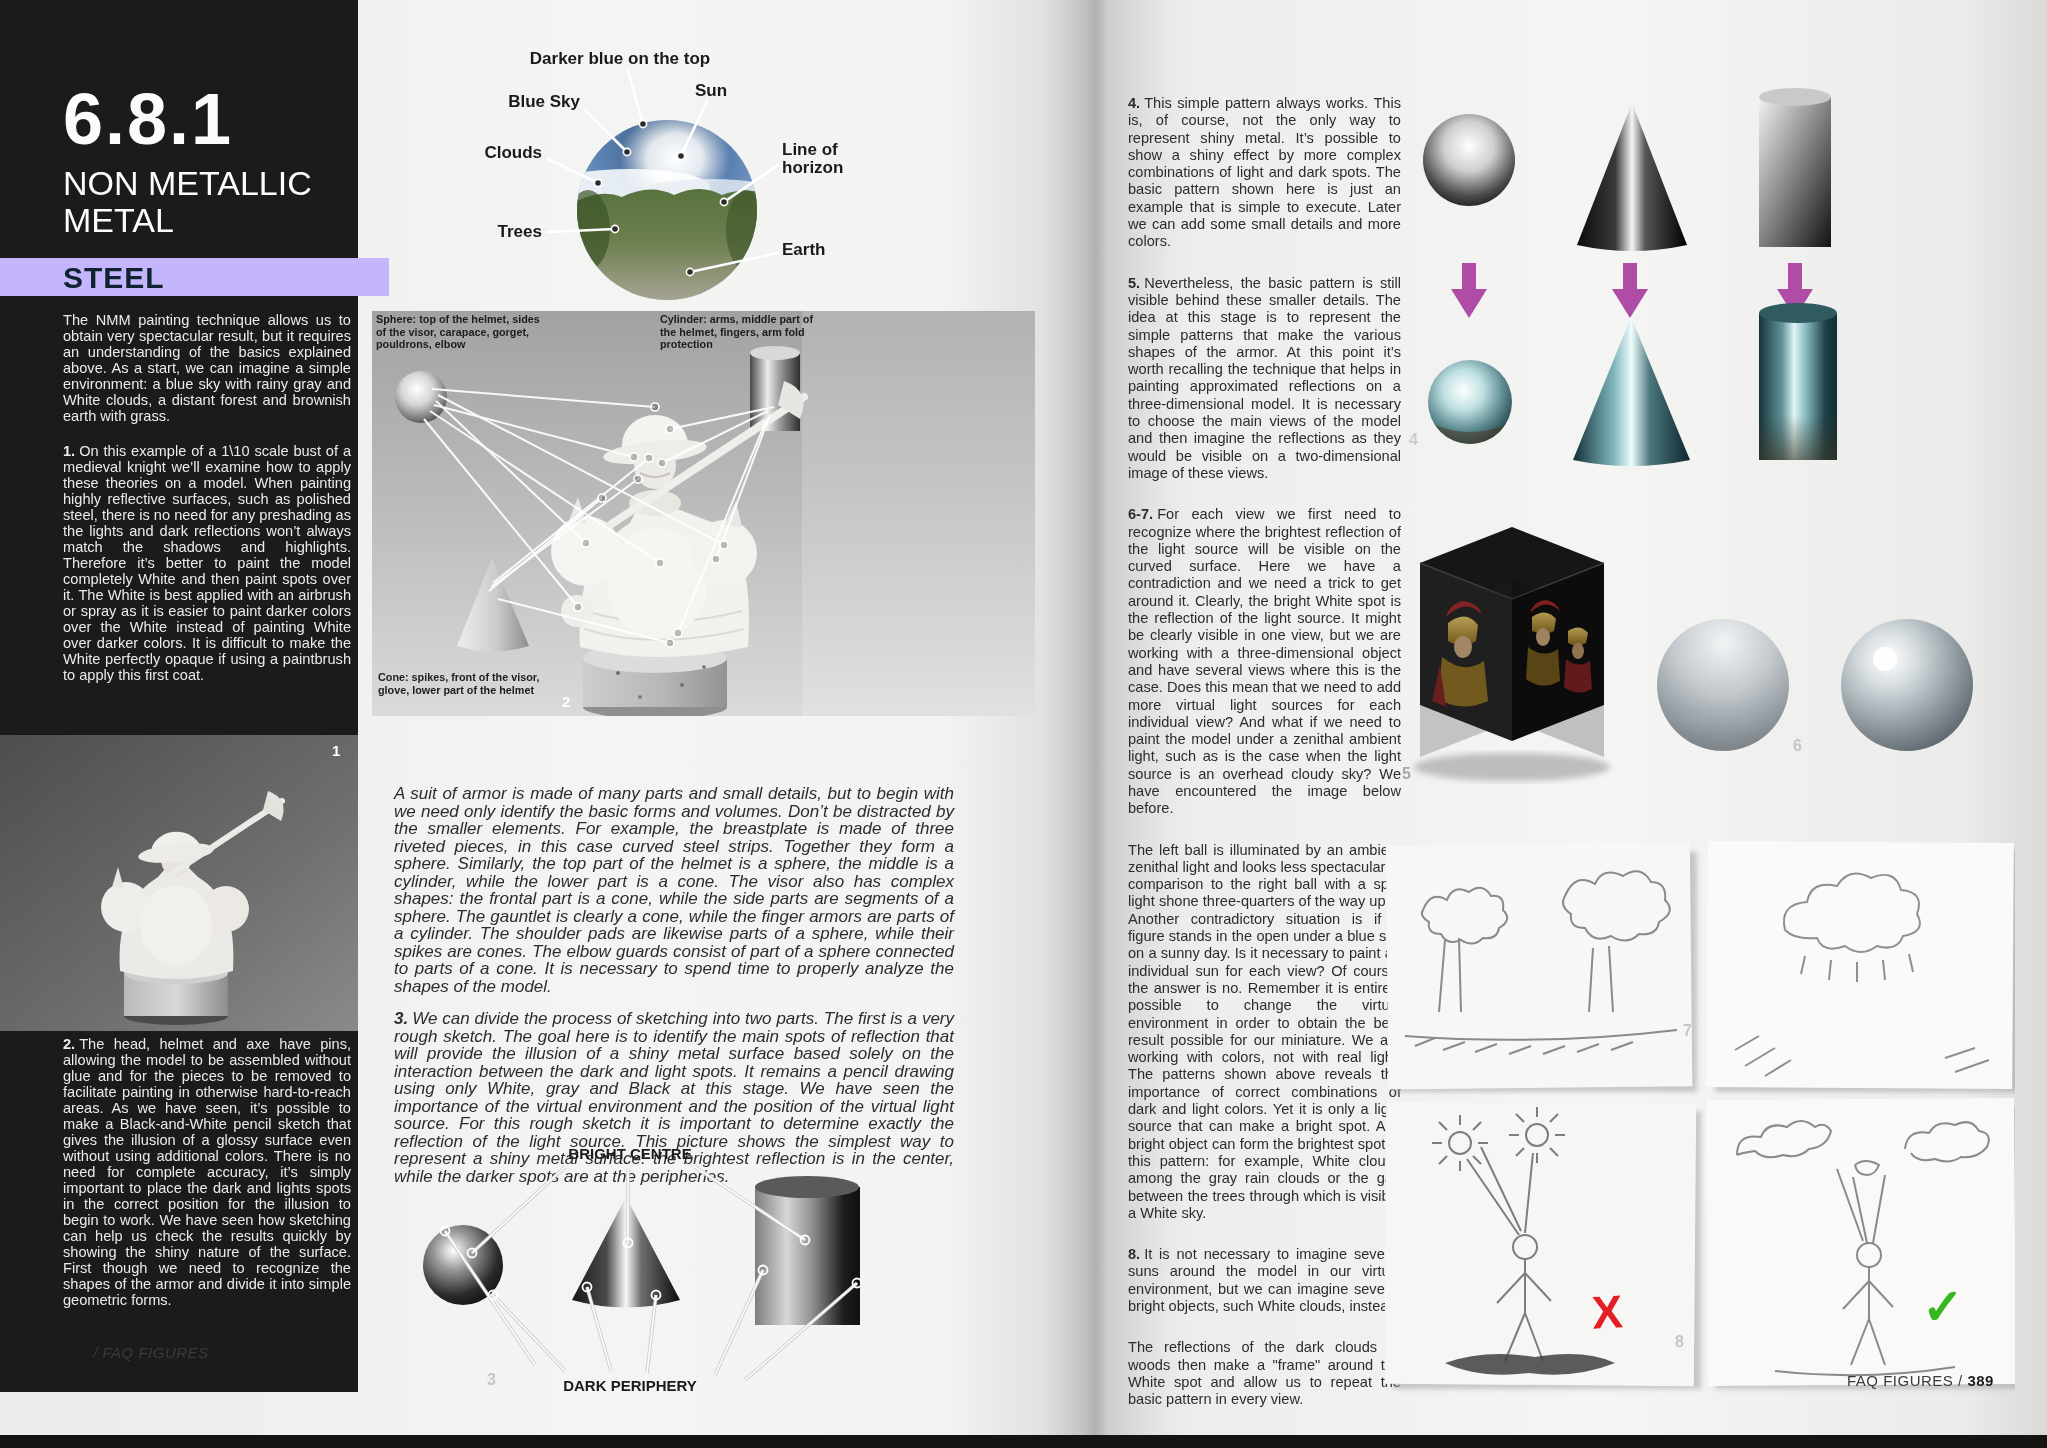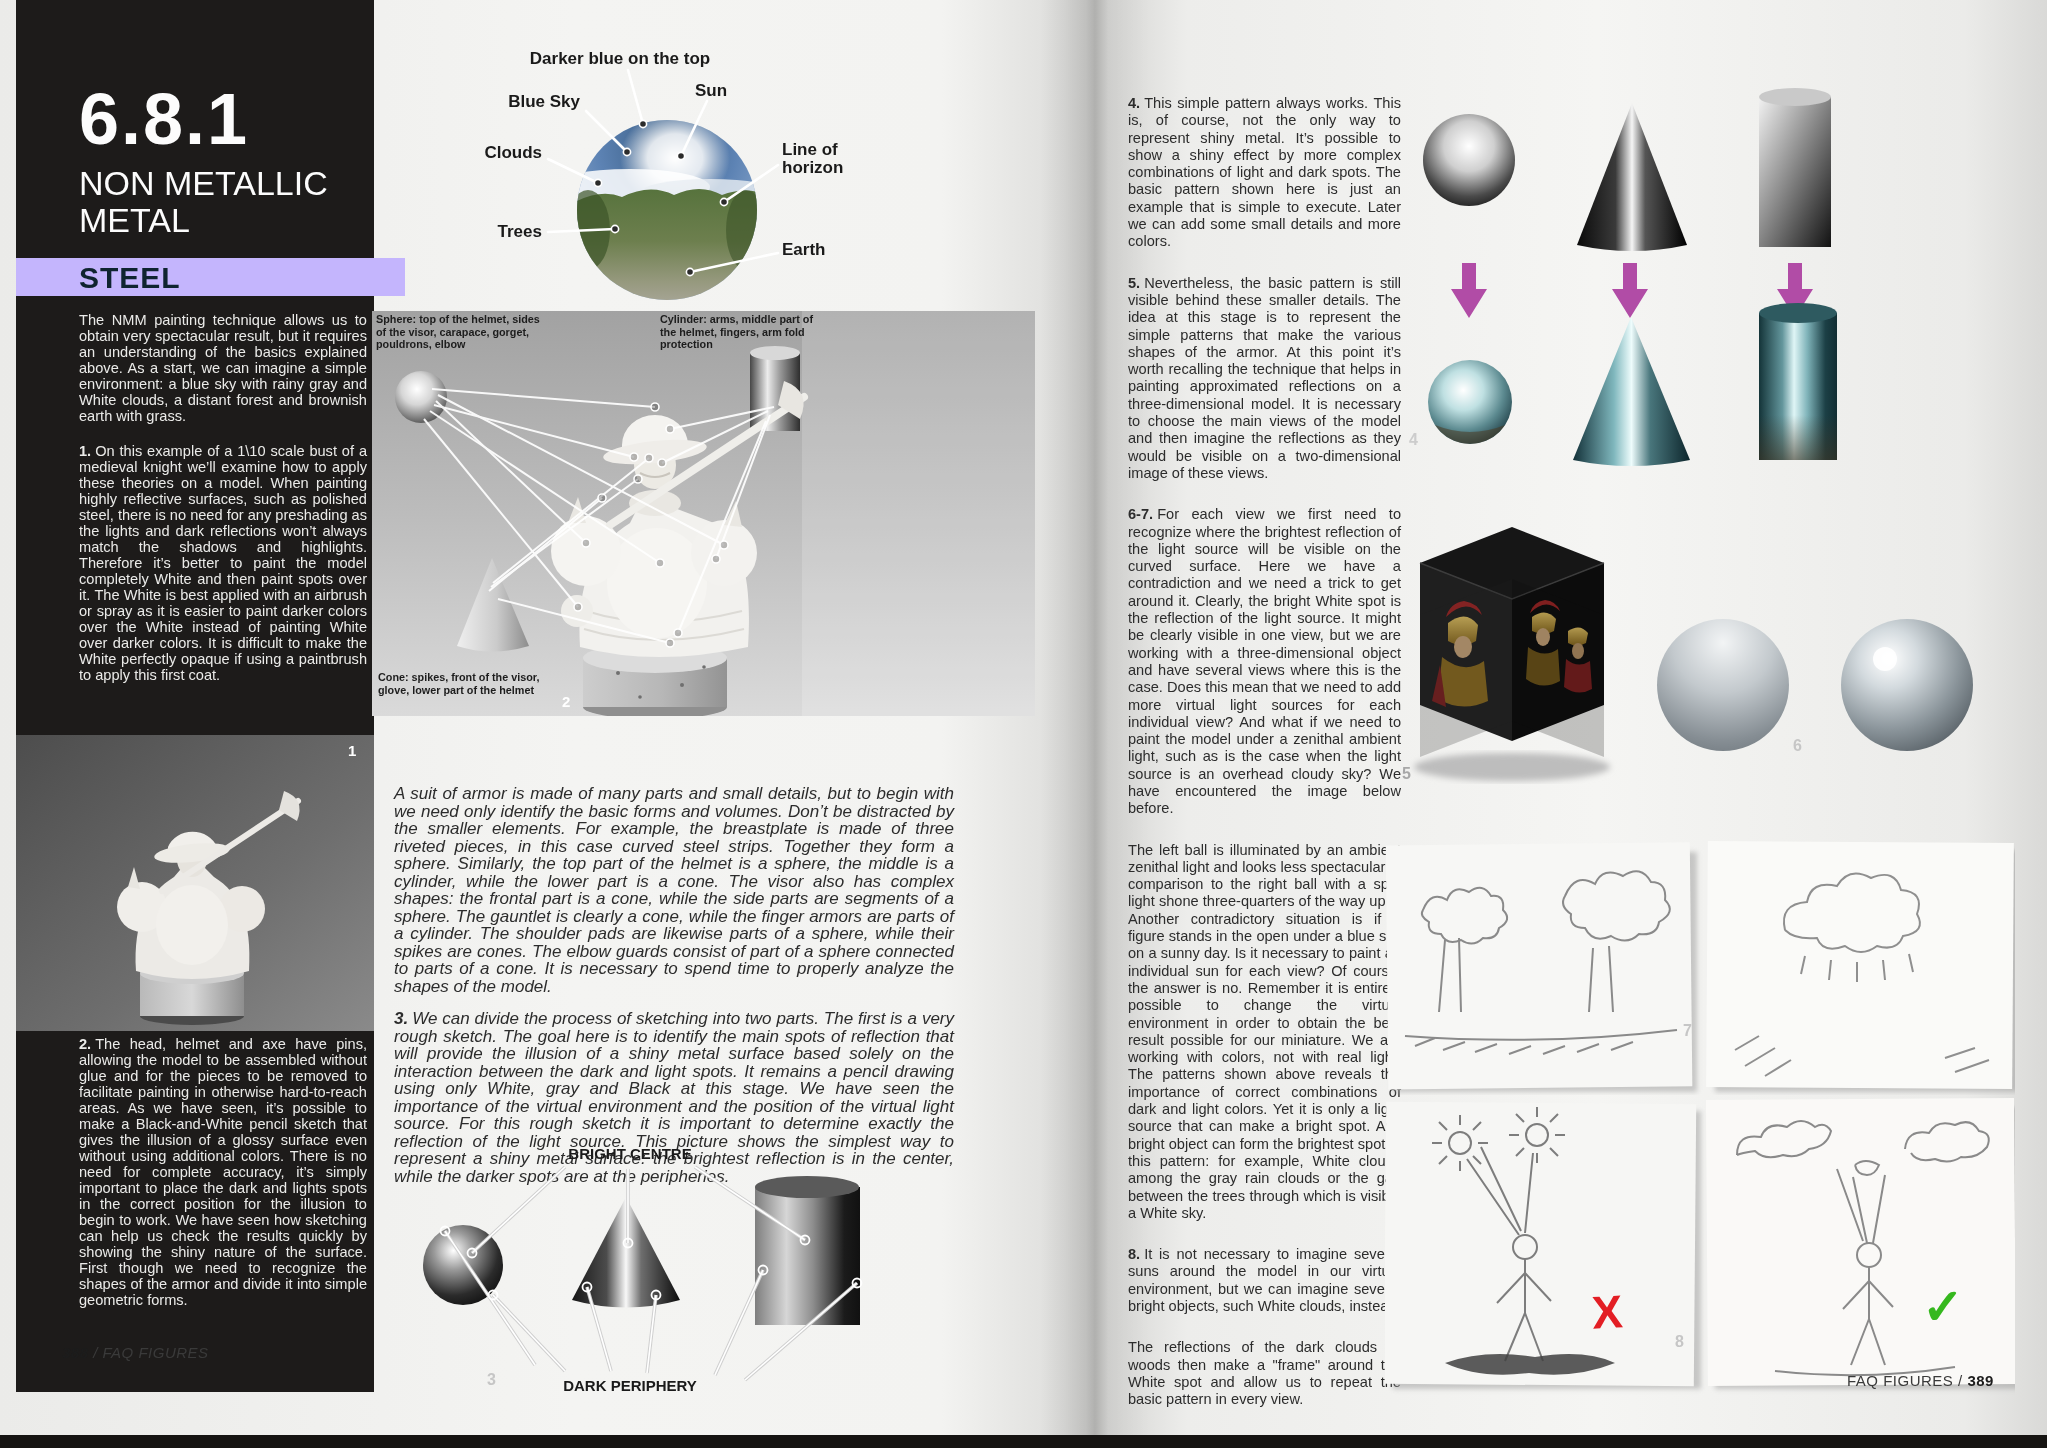--- a/index.html
+++ b/index.html
@@ -2,21 +2,21 @@
 <html><head>
 <meta charset="utf-8">
 <style>
   html,body{margin:0;padding:0;background:#777;}
   .page{position:relative;width:2047px;height:1448px;overflow:hidden;
     font-family:"Liberation Sans",sans-serif;
     background:linear-gradient(90deg,#ebebe9 0%,#f4f4f2 28%,#f3f3f1 46%,#dededc 52%,#d2d2d0 53.5%,#ededeb 58%,#f5f5f3 78%,#ebebe9 96%,#d9d9d7 100%);}
   .abs{position:absolute;}
   .bottom-bar{left:0;bottom:0;width:2047px;height:13px;background:#161412;}
   
-  .left-panel{left:16px;top:0;width:358px;height:1392px;background:#1d1b1a;}
+  .left-panel{left:0;top:0;width:358px;height:1392px;background:#1d1b1a;}
   .sec-num{left:63px;top:78px;color:#fcfcfc;font-size:72px;font-weight:bold;letter-spacing:2px;}
   .sec-title{left:63px;top:165px;width:285px;color:#fcfcfc;font-size:34px;line-height:37px;font-weight:normal;}
   .steel-banner{left:0;top:258px;width:389px;height:38px;background:#c4b5fd;}
   .steel-banner span{position:absolute;left:63px;top:3px;font-size:30px;font-weight:bold;color:#0f2430;letter-spacing:1px;}
   .panel-par{left:63px;width:288px;color:#ebebe9;font-size:14.6px;line-height:16px;text-align:justify;}
   .pnum{font-weight:bold;margin-right:4px;}
   .dark-par{color:#2c2c2c;font-size:14.6px;line-height:17.3px;text-align:justify;}
   .center-col{left:378px;top:785px;width:576px;}
   .center-col p{margin:0 0 15px 16px;font-size:17px;line-height:17.5px;font-style:italic;}
   .right-col{left:1128px;top:95px;width:273px;}

